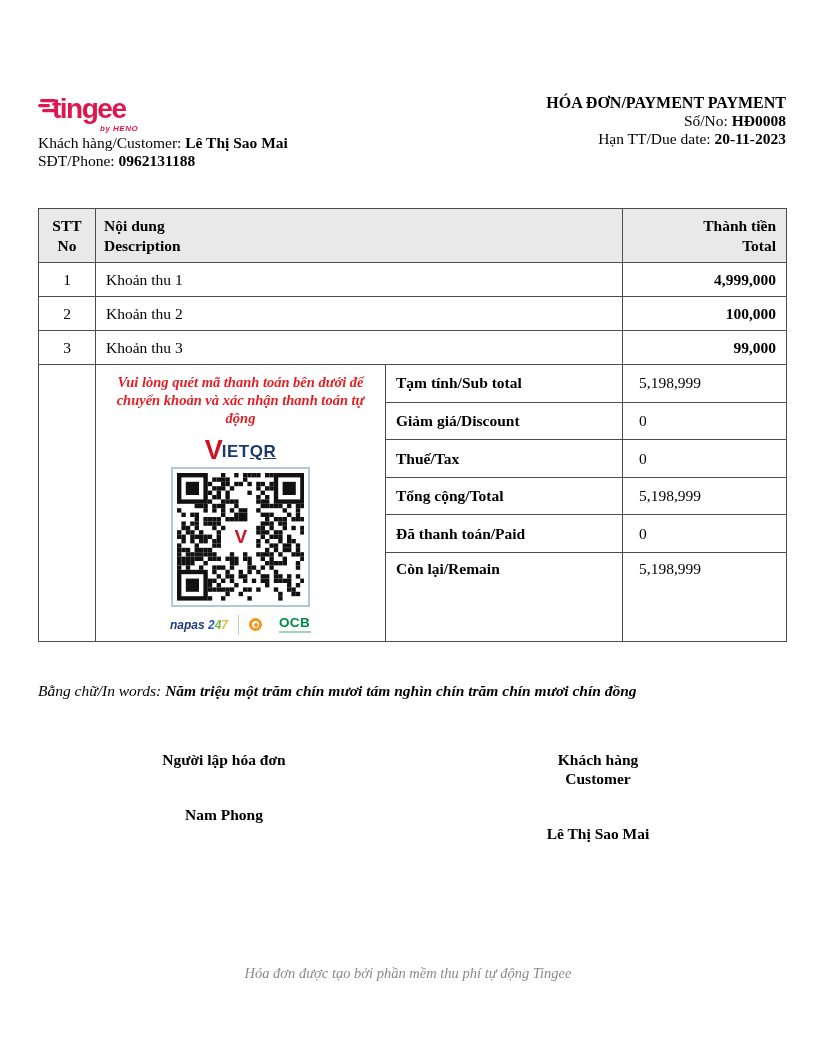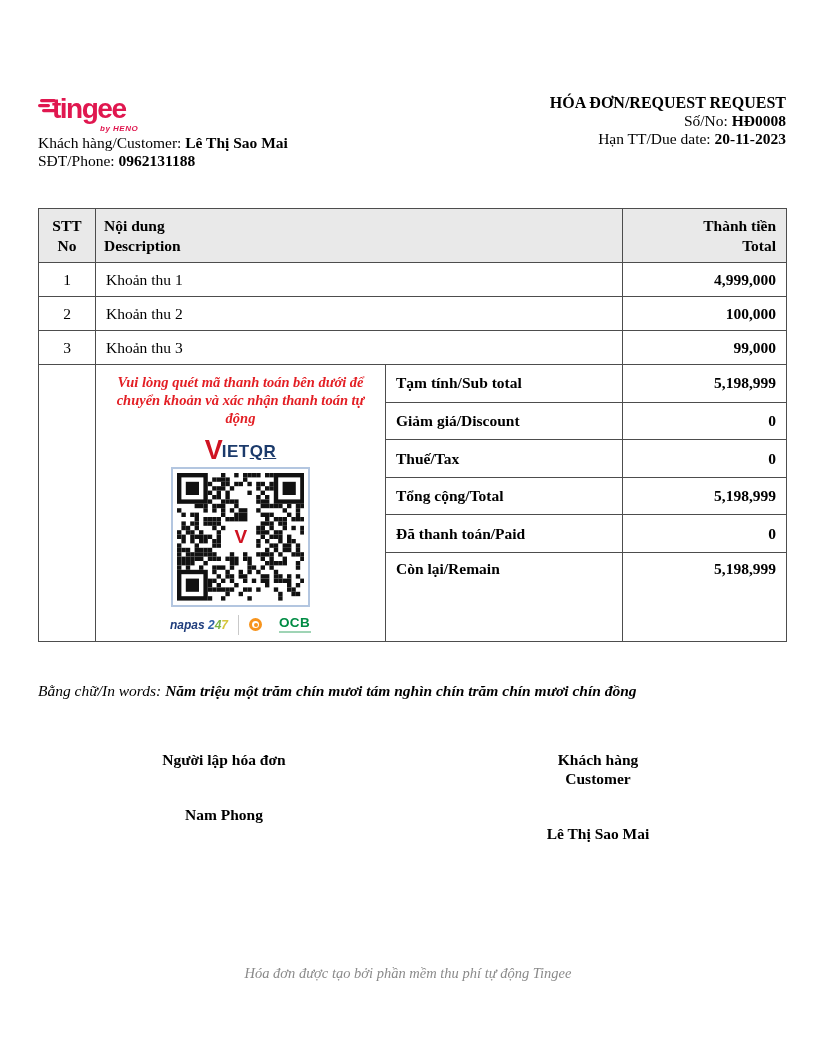--- a/index.html
+++ b/index.html
@@ -39,21 +39,21 @@
     font-size: 15.5px;
   }
   table.inv td, table.inv th { border: 1px solid #4d4d4d; vertical-align: middle; }
   th.h { background: #e9e9e9; font-weight: bold; text-align: left; padding: 6px 8px; height: 54px; line-height: 20px; }
   th.h.center { text-align: center; padding: 6px 2px; }
   th.h.right { text-align: right; padding-right: 10px; }
   td.num { text-align: center; height: 34px; }
   td.desc { text-align: left; padding-left: 10px; height: 34px; }
   td.amt { text-align: right; font-weight: bold; padding-right: 10px; height: 34px; }
   td.sum-label { font-weight: bold; padding-left: 10px; height: 34px; }
-  td.sum-val { font-weight: bold; text-align: right; padding-right: 10px; height: 34px; padding-left: 16px; }
+  td.sum-val { font-weight: normal; padding-right: 10px; height: 34px; padding-left: 16px; }
   tr.last-sum td { height: 80px; vertical-align: top; padding-top: 7px; }
 
   
   td.qr-cell { vertical-align: top; text-align: center; padding: 6px 4px; }
   .qr-instruction {
     color: #e31e24; font-weight: bold; font-style: italic;
     font-size: 14.5px; line-height: 18px; margin-top: 2px;
   }
   .vietqr-logo {
     font-family: "Liberation Sans", sans-serif;
@@ -118,21 +118,21 @@
             <rect x="4" y="19" width="14" height="3.2" rx="1.6"></rect>
           </g>
           <text x="14" y="28" font-family="Liberation Sans, sans-serif" font-size="28" font-weight="bold" letter-spacing="-1.5" fill="#e0174f">tingee</text>
         </svg>
         <div class="logo-byline">by HENO</div>
       </div>
       <div class="info-line"><span>Khách hàng/Customer: </span><span class="b">Lê Thị Sao Mai</span></div>
       <div class="info-line"><span>SĐT/Phone: </span><span class="b">0962131188</span></div>
     </div>
     <div class="hdr-right">
-      <div class="doc-title">HÓA ĐƠN/REQUEST REQUEST</div>
+      <div class="doc-title">HÓA ĐƠN/PAYMENT PAYMENT</div>
       <div class="info-line"><span>Số/No: </span><span class="b">HĐ0008</span></div>
       <div class="info-line"><span>Hạn TT/Due date: </span><span class="b">20-11-2023</span></div>
     </div>
   </div>
 
   <table class="inv">
     <colgroup>
       <col style="width:57px">
         <col style="width:290px">
         <col style="width:237px">

